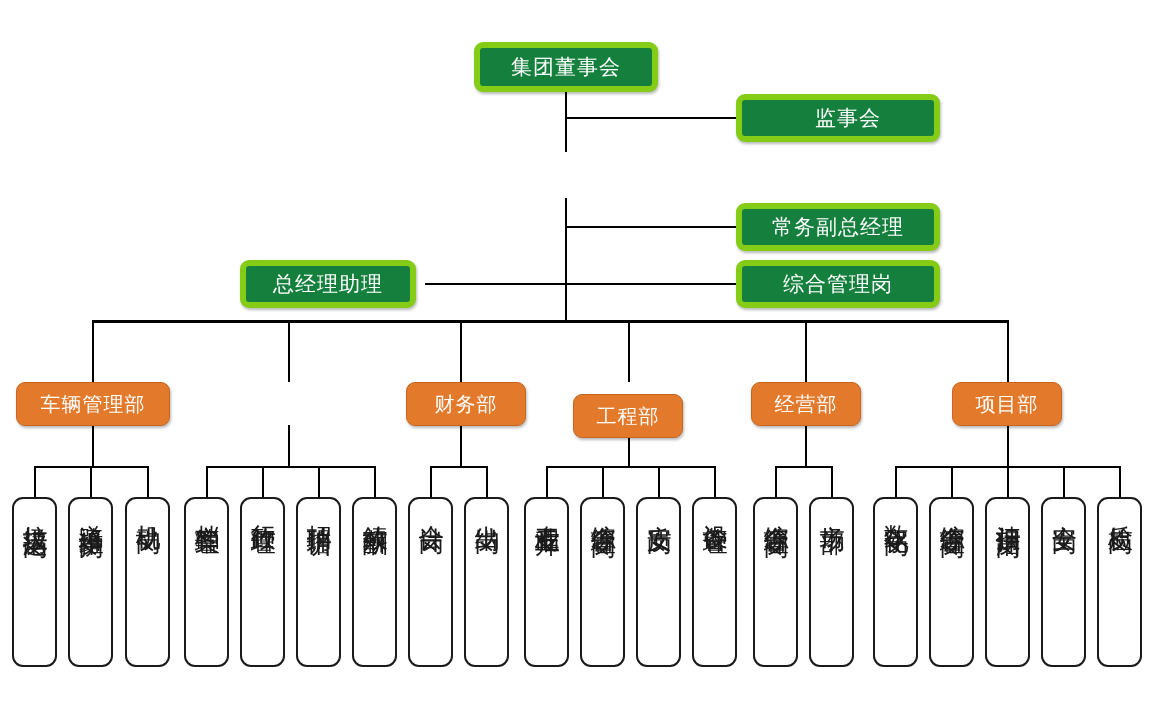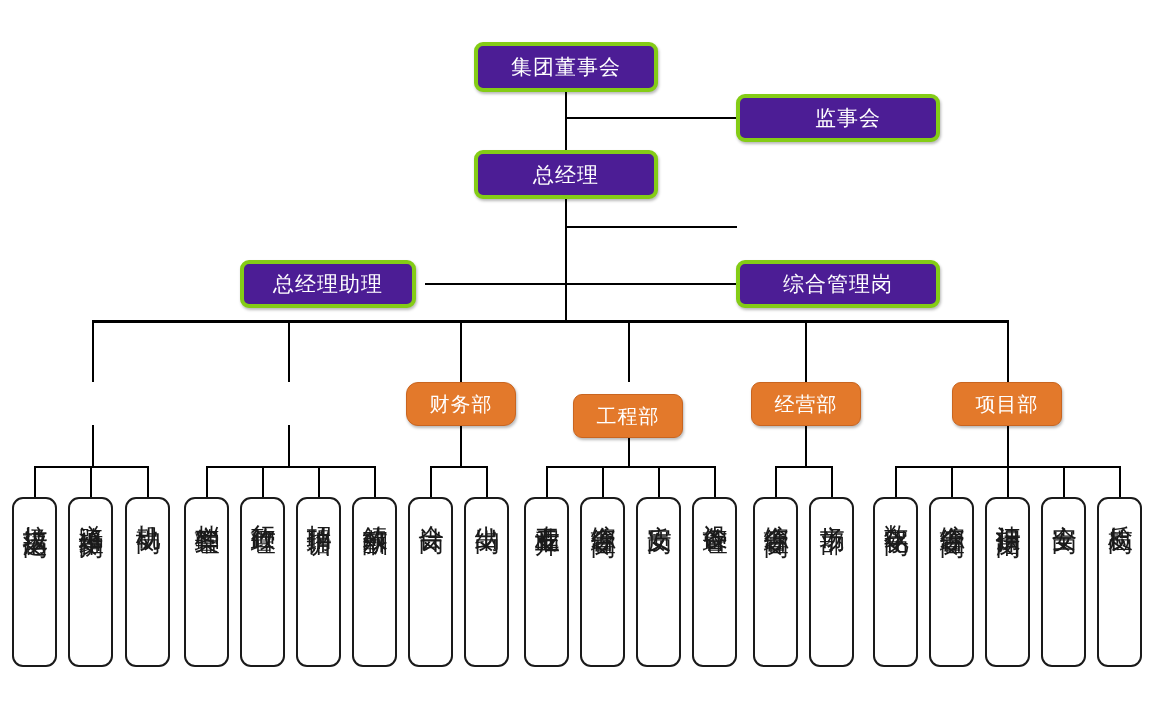--- a/index.html
+++ b/index.html
@@ -32,22 +32,22 @@
     border-radius:9px;
     color:#ffffff;
     text-align:center;
     letter-spacing:1px;
     line-height:1.1;
     white-space:nowrap;
     box-shadow:1px 2px 3px rgba(0,0,0,0.28);
     user-select:none;
   }
   .node.blue{
-    background:#4c1d95;
-    border:4px solid #84cc16;
+    background:#15803d;
+    border:6px solid #84cc16;
     font-size:21px;
   }
   .node.orange{
     background:#E3792B;
     border:1px solid #C96520;
     font-size:20px;
   }
 
   
   .leaf{
@@ -134,30 +134,31 @@
   <div class="ln v" style="left:895px;top:466px;height:32px;"></div>
   <div class="ln v" style="left:951px;top:466px;height:32px;"></div>
   <div class="ln v" style="left:1007px;top:466px;height:32px;"></div>
   <div class="ln v" style="left:1063px;top:466px;height:32px;"></div>
   <div class="ln v" style="left:1119px;top:466px;height:32px;"></div>
 
   <div class="node blue" style="left:474px;top:42px;width:184px;height:50px;">集团董事会</div>
 
   <div class="node blue" style="left:736px;top:94px;width:204px;height:48px;padding-left:20px;">监事会</div>
 
-  <div class="node blue" style="left:474px;top:150px;width:184px;height:49px;">总经理</div>
-
+
+  <div class="node blue" style="left:736px;top:203px;width:204px;height:48px;">常务副总经理</div>
 
   <div class="node blue" style="left:736px;top:260px;width:204px;height:48px;">综合管理岗</div>
 
   <div class="node blue" style="left:240px;top:260px;width:176px;height:48px;">总经理助理</div>
 
-
-
-  <div class="node orange" style="left:406px;top:382px;width:110px;height:44px;border-radius:12px;">财务部</div>
+  <div class="node orange" style="left:16px;top:382px;width:154px;height:44px;">车辆管理部</div>
+
+
+  <div class="node orange" style="left:406px;top:382px;width:120px;height:44px;">财务部</div>
 
   <div class="node orange" style="left:573px;top:394px;width:110px;height:44px;">工程部</div>
 
   <div class="node orange" style="left:751px;top:382px;width:110px;height:44px;">经营部</div>
 
   <div class="node orange" style="left:952px;top:382px;width:110px;height:44px;">项目部</div>
 
   <div class="leaf" style="left:12px;top:497px;width:45px;height:170px;">
     <span class="vtext">垃圾清运岗</span>
   </div>

